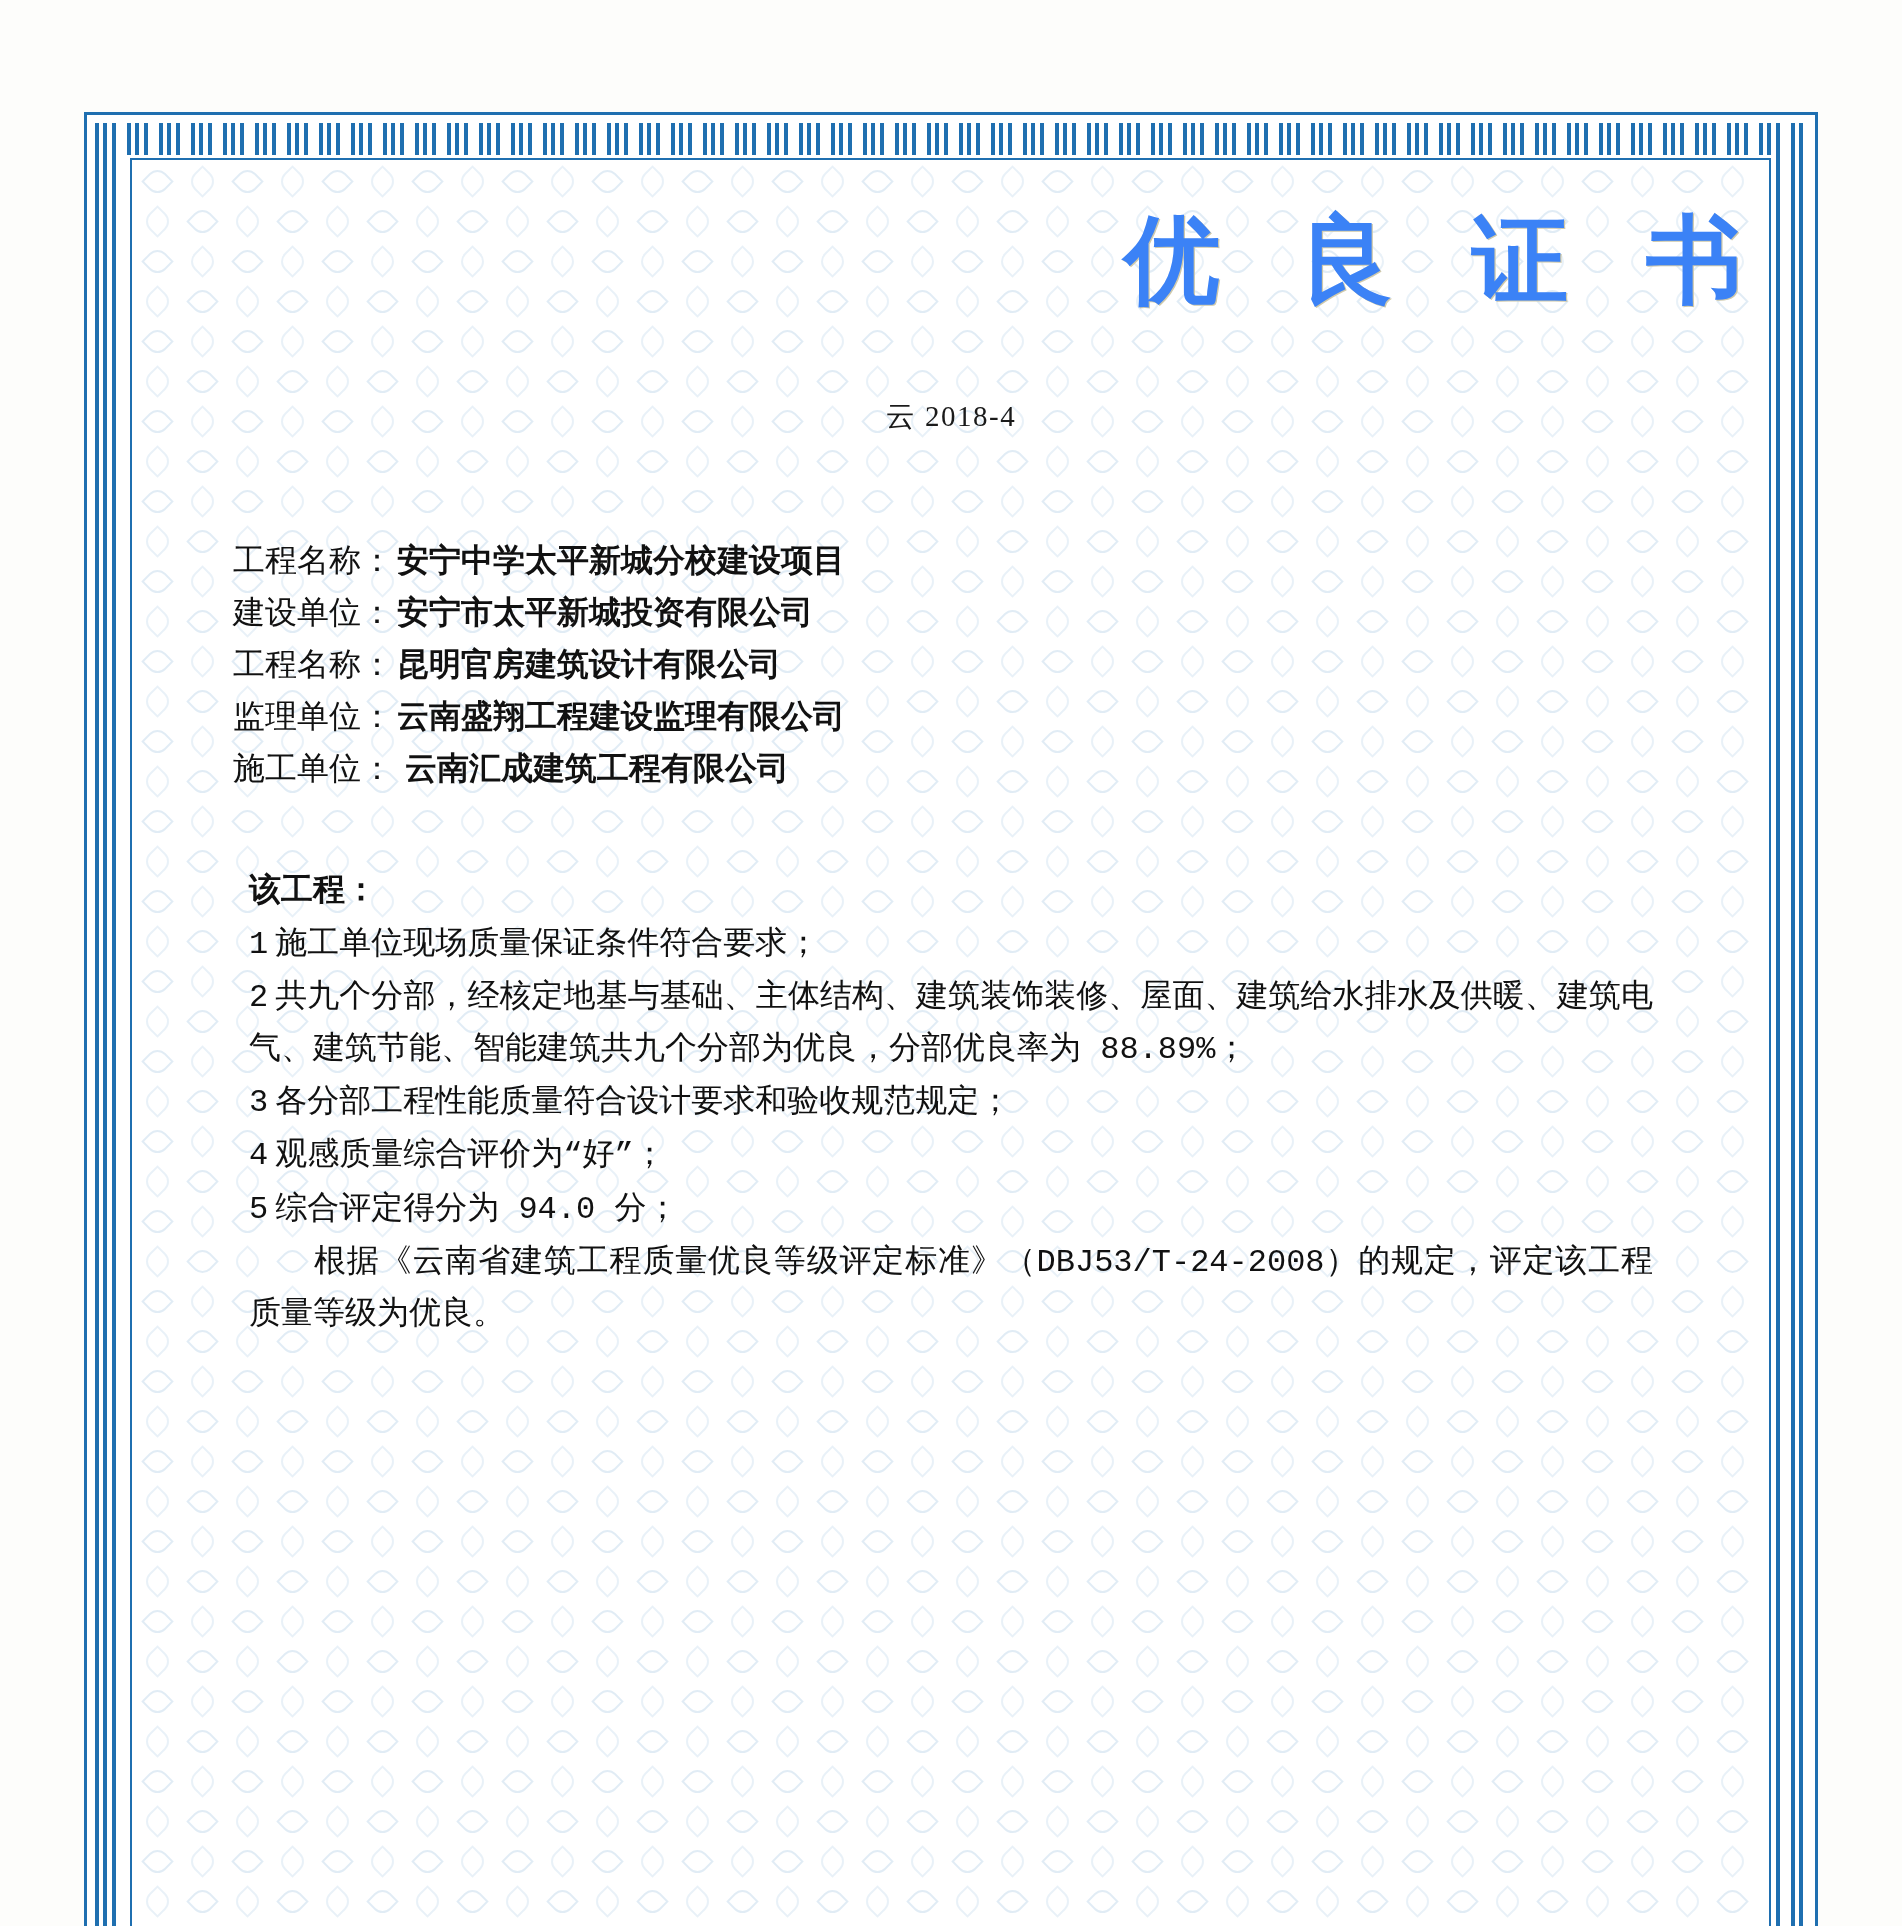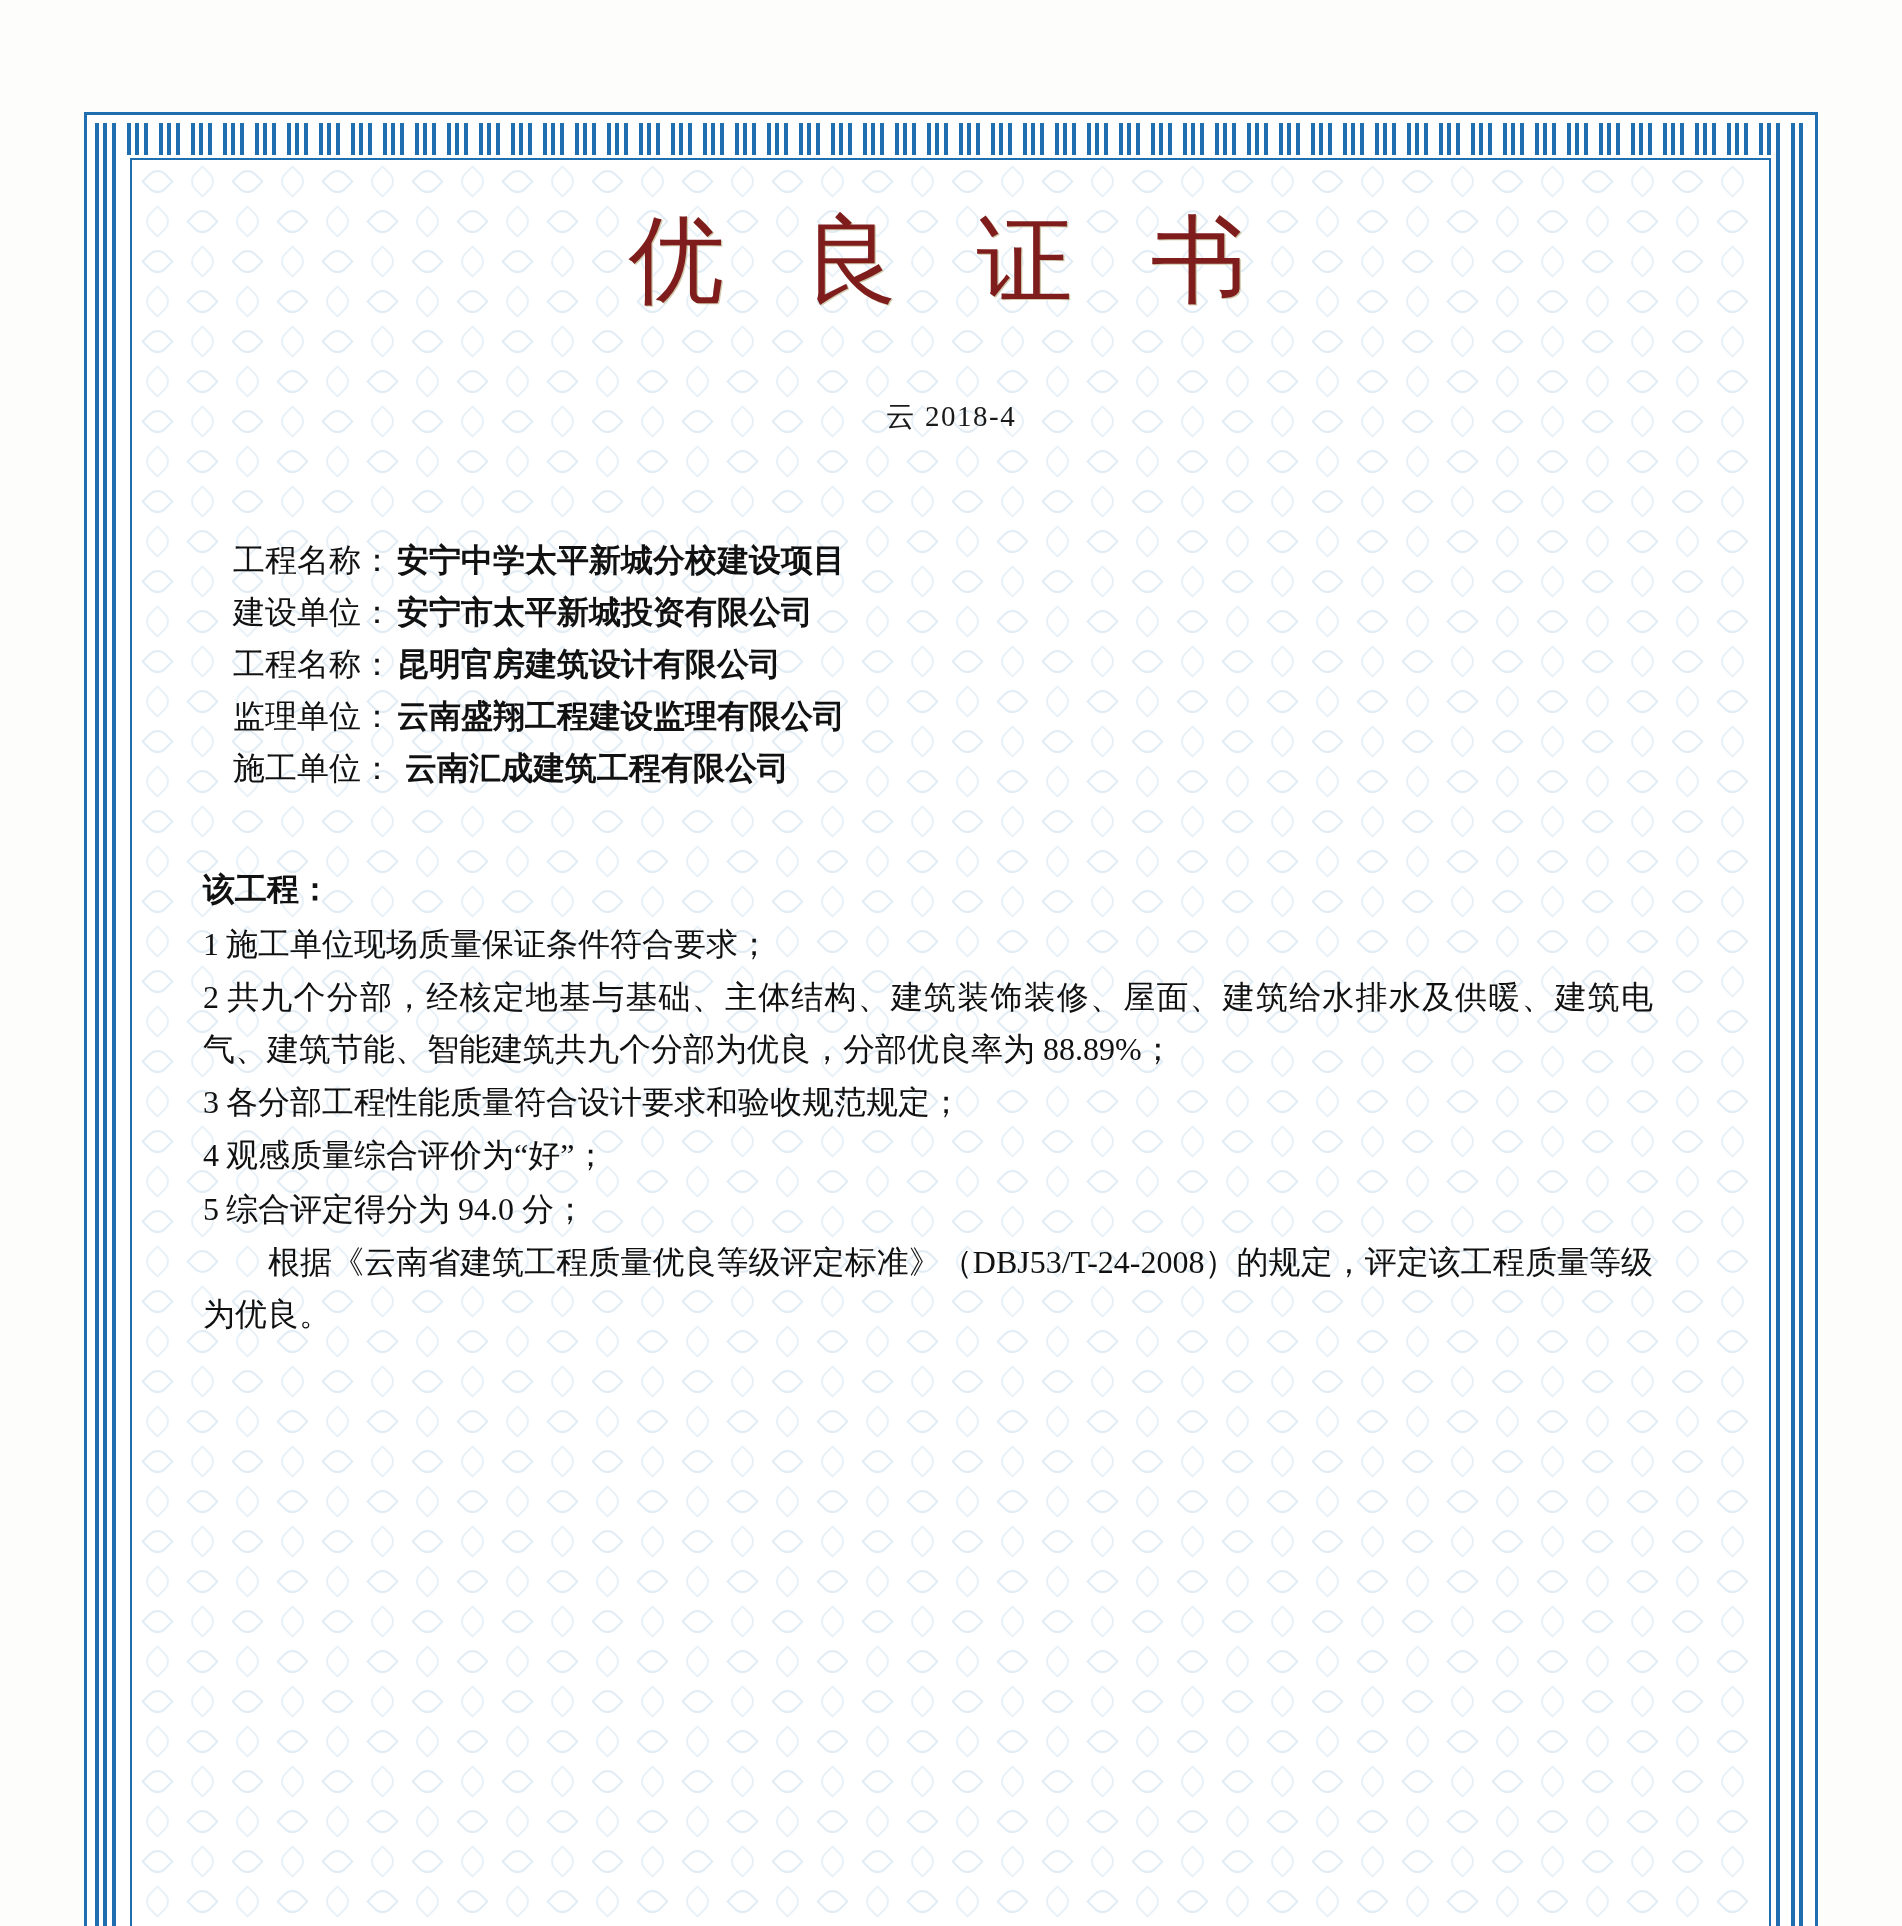--- a/index.html
+++ b/index.html
@@ -132,25 +132,25 @@
     letter-spacing: 13px;
     font-weight: 700;
     color: #4a4430;
     font-family: "Liberation Serif", "DejaVu Serif", serif;
     text-shadow: 1.2px 1.2px 0 #cfc9ab;
     line-height: 1.15;
   }
   .title-sub {
     margin: 0;
     padding-top: 46px;
-    text-align: center;
+    text-align: right;
     font-size: 96px;
     letter-spacing: 27px;
-    font-weight: 400;
-    color: #7f1d1d;
+    font-weight: 700;
+    color: #3b82f6;
     text-shadow: 1.2px 1.2px 0 #cfc9ab;
     line-height: 1.15;
   }
   .cert-no {
     margin: 0;
     padding-top: 81px;
     text-align: center;
     font-size: 29px;
     color: #1a1a1a;
     letter-spacing: 1.5px;
@@ -169,21 +169,22 @@
   }
   .fields .flabel {
     font-weight: 400;
   }
   .fields .fvalue {
     font-weight: 700;
     margin-left: 3.9px;
   }
 
   .body-block {
-    padding: 58px 116px 0 70px;
+    padding: 58px 116px 0 116px;
+    font-family: Liberation Mono, monospace;
   }
   .body-lead {
     font-size: 32px;
     font-weight: 700;
     color: #111;
     margin: 0 0 7px 0;
   }
   .clause {
     font-size: 32px;
     color: #111;

